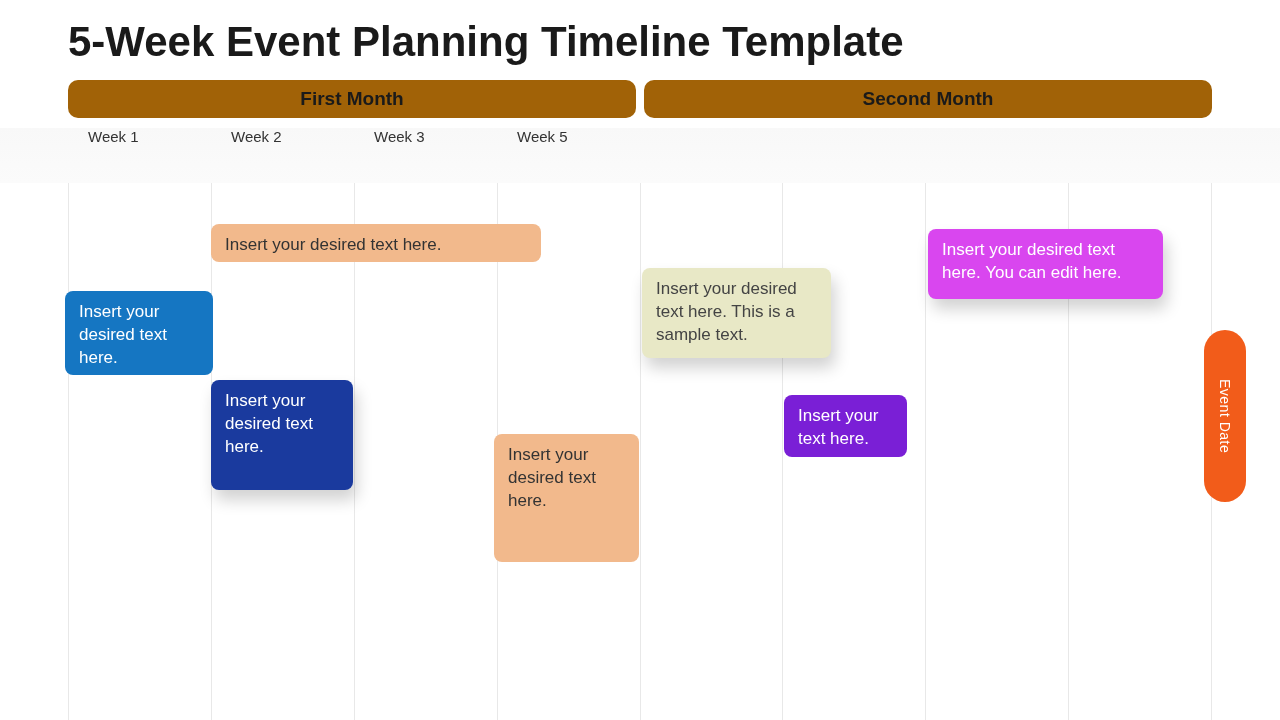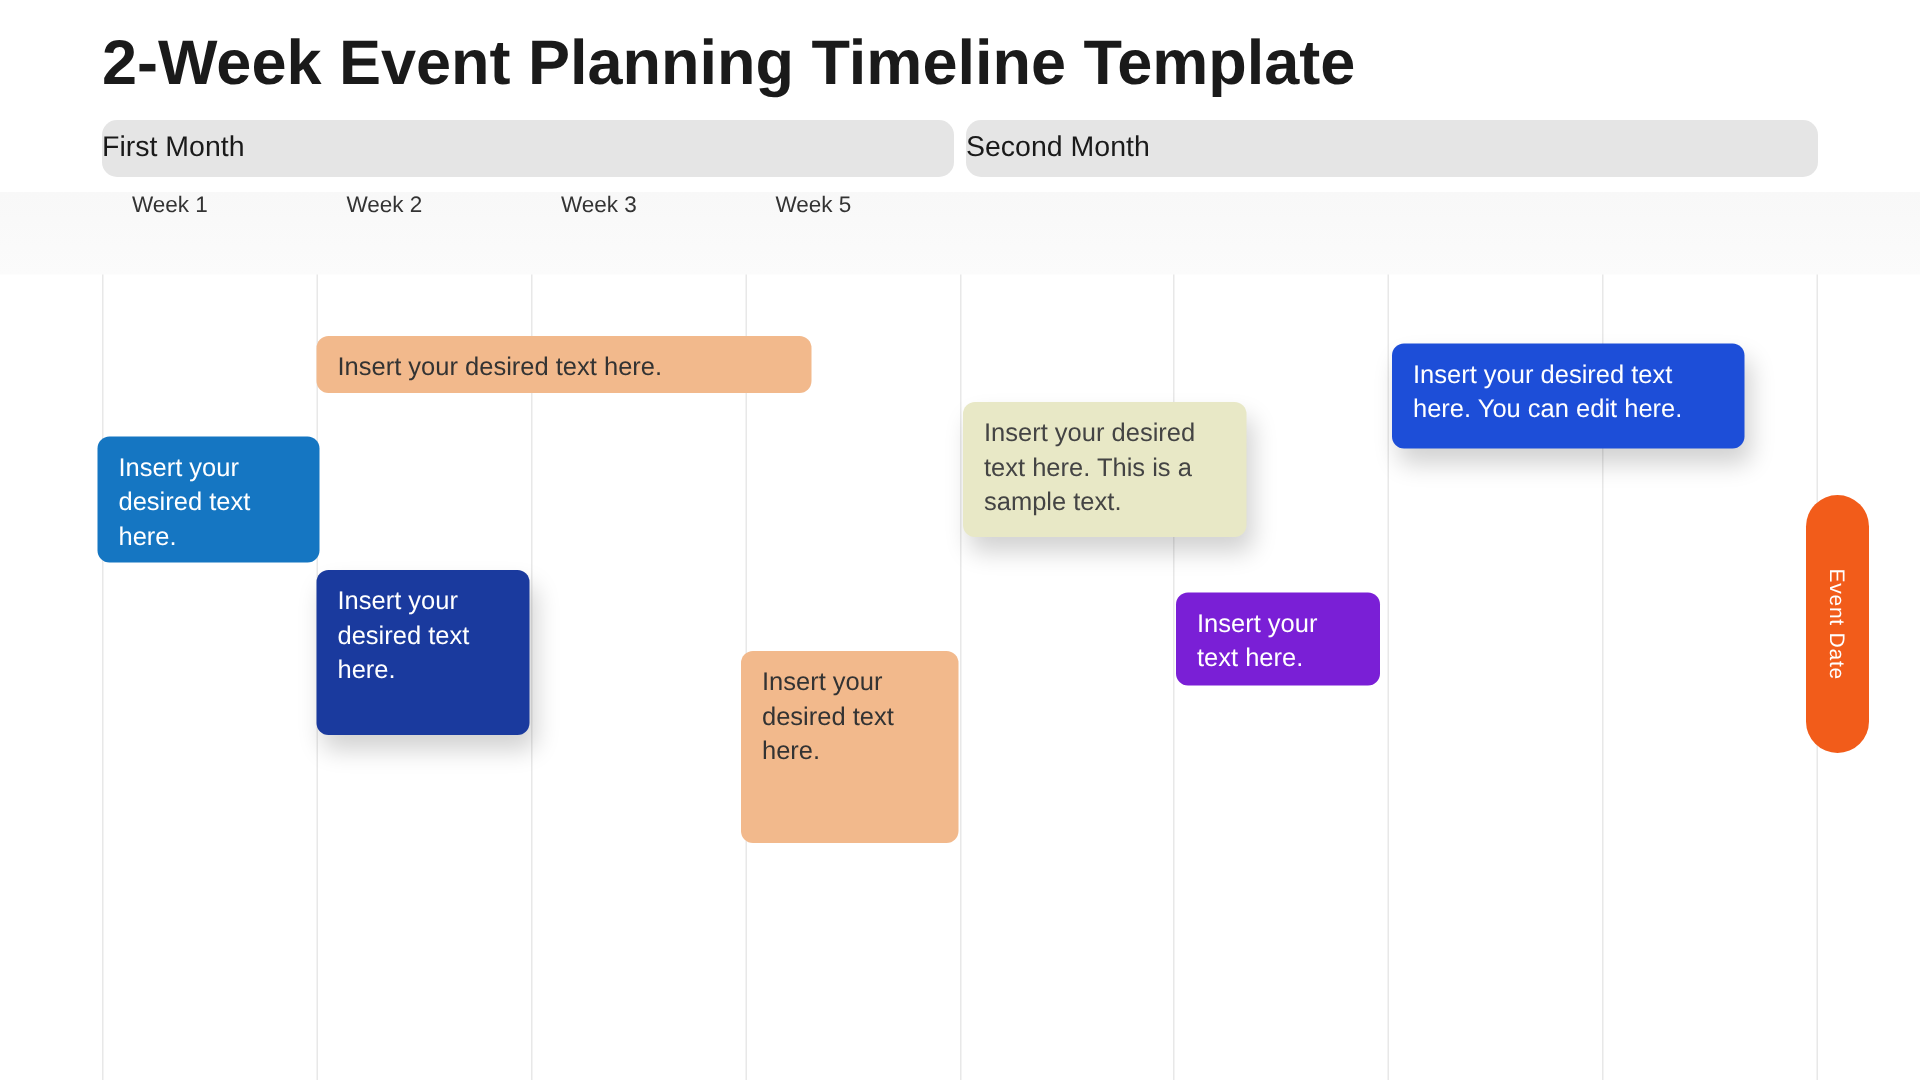--- a/index.html
+++ b/index.html
@@ -22,24 +22,24 @@
   .month-headers {
     position: absolute;
     top: 80px;
     left: 68px;
     right: 68px;
     display: flex;
     gap: 8px;
   }
   .month-header {
     flex: 1;
-    background: #e5e5e5;
+    background: #a16207;
     border-radius: 10px;
-    text-align: left;
-    font-weight: 400;
+    text-align: center;
+    font-weight: 700;
     font-size: 19px;
     padding: 8px 0;
     color: #1a1a1a;
   }
   .week-row {
     position: absolute;
     top: 128px;
     left: 0;
     right: 0;
     height: 55px;
@@ -99,21 +99,21 @@
     justify-content: center;
   }
   .event-date span {
     writing-mode: vertical-rl;
     letter-spacing: 0.5px;
   }
 </style>
 </head>
 <body>
 
-<div class="title">2-Week Event Planning Timeline Template</div>
+<div class="title">5-Week Event Planning Timeline Template</div>
 
 <div class="month-headers">
   <div class="month-header">First Month</div>
   <div class="month-header">Second Month</div>
 </div>
 
 <div class="week-row">
   <div class="weeks-inner">
     <div class="week-slot">
         <div class="week-label">Week 1</div>
@@ -156,19 +156,19 @@
 <div class="card" style="left:211px; top:224px; width:330px; height:38px; background:#f2b98c; color:#333;">Insert your desired text here.</div>
 
 <div class="card" style="left:65px; top:291px; width:148px; height:84px; background:#1576c2; color:#fff;">Insert your desired text here.</div>
 
 <div class="card shadow" style="left:211px; top:380px; width:142px; height:110px; background:#1a3a9e; color:#fff;">Insert your desired text here.</div>
 
 <div class="card" style="left:494px; top:434px; width:145px; height:128px; background:#f2b98c; color:#333;">Insert your desired text here.</div>
 
 <div class="card shadow" style="left:642px; top:268px; width:189px; height:90px; background:#e8e8c6; color:#444;">Insert your desired text here. This is a sample text.</div>
 
-<div class="card" style="left:784px; top:395px; width:136px; height:62px; background:#7a1fd6; color:#fff;">Insert your text here.</div>
+<div class="card" style="left:784px; top:395px; width:123px; height:62px; background:#7a1fd6; color:#fff;">Insert your text here.</div>
 
-<div class="card shadow" style="left:928px; top:229px; width:235px; height:70px; background:#1d4ed8; color:#fff;">Insert your desired text here. You can edit here.</div>
+<div class="card shadow" style="left:928px; top:229px; width:235px; height:70px; background:#d946ef; color:#fff;">Insert your desired text here. You can edit here.</div>
 
 <div class="event-date">
   <span>Event Date</span>
 </div>
 
 </body></html>

